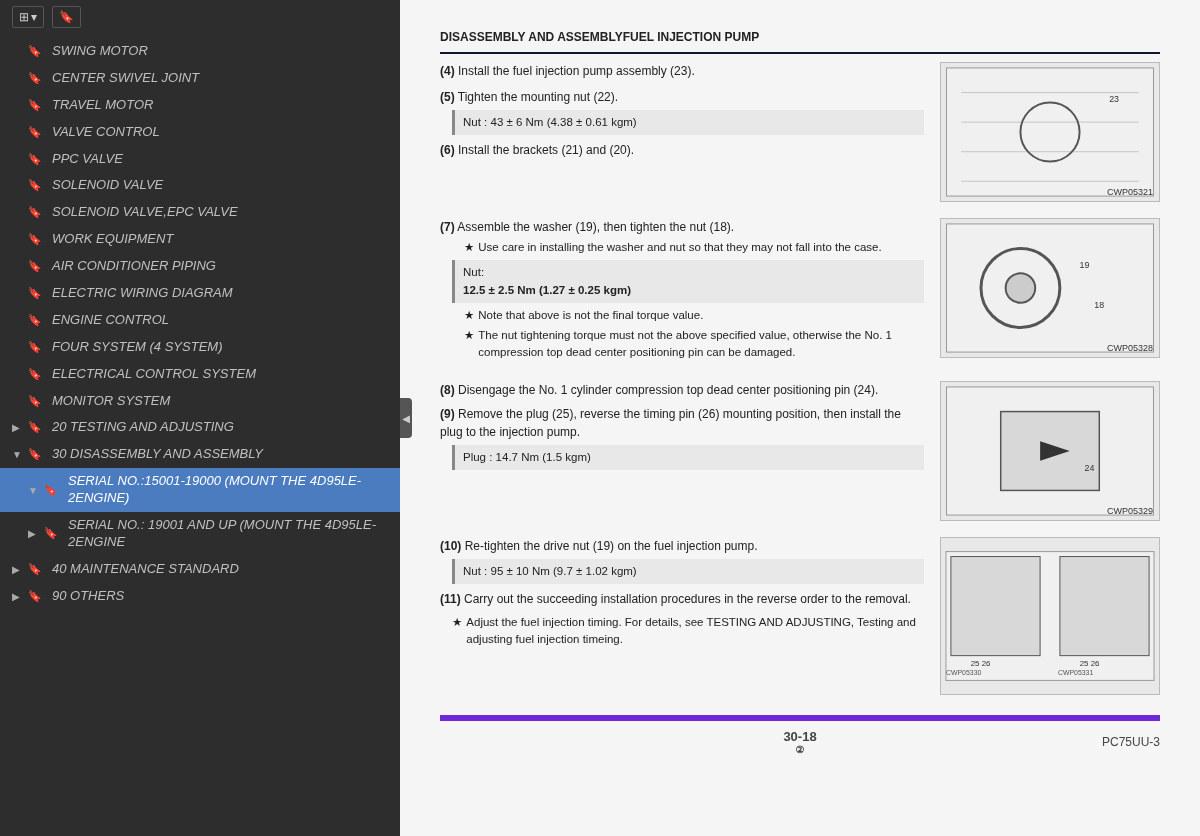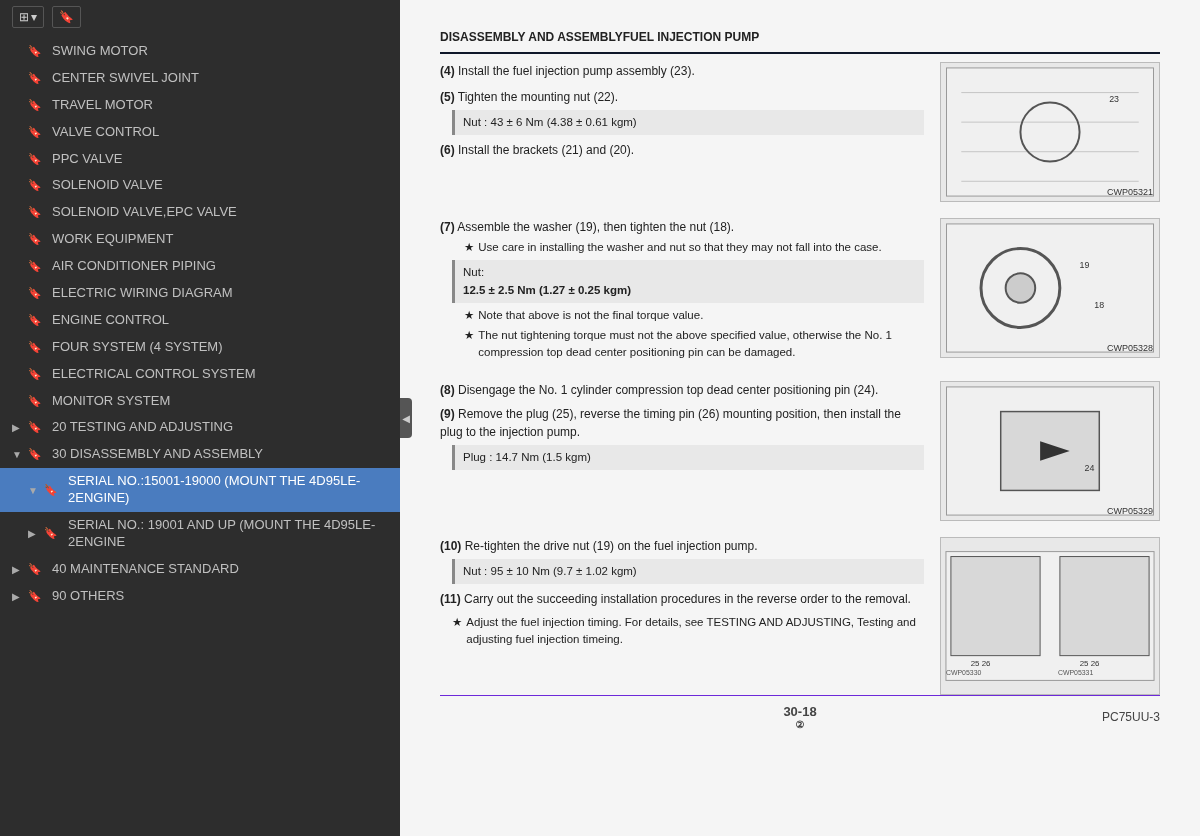--- a/index.html
+++ b/index.html
@@ -109,20 +109,21 @@
       margin-right: 6px;
       color: #888;
       font-size: 13px;
     }
 
     .bm-item .bm-label {
       font-size: 13px;
       line-height: 1.3;
       white-space: normal;
       word-break: break-word;
+      font-style: italic;
     }
 
     .bm-item.indented {
       padding-left: 28px;
     }
 
     
     .collapse-handle {
       position: absolute;
       right: -12px;
@@ -223,26 +224,27 @@
 
     .star-note {
       display: flex;
       gap: 4px;
       margin: 3px 0 3px 12px;
       font-size: 11.5px;
       color: #222;
     }
 
     .doc-footer {
+      margin-top: 20px;
       display: flex;
       justify-content: space-between;
       align-items: center;
       font-size: 12px;
       color: #444;
-      border-top: 1px solid #6d28d9;
+      border-top: 6px solid #6d28d9;
       padding-top: 8px;
     }
 
     .page-num {
       text-align: center;
       font-size: 13px;
       font-weight: bold;
     }
   </style>
 </head>

